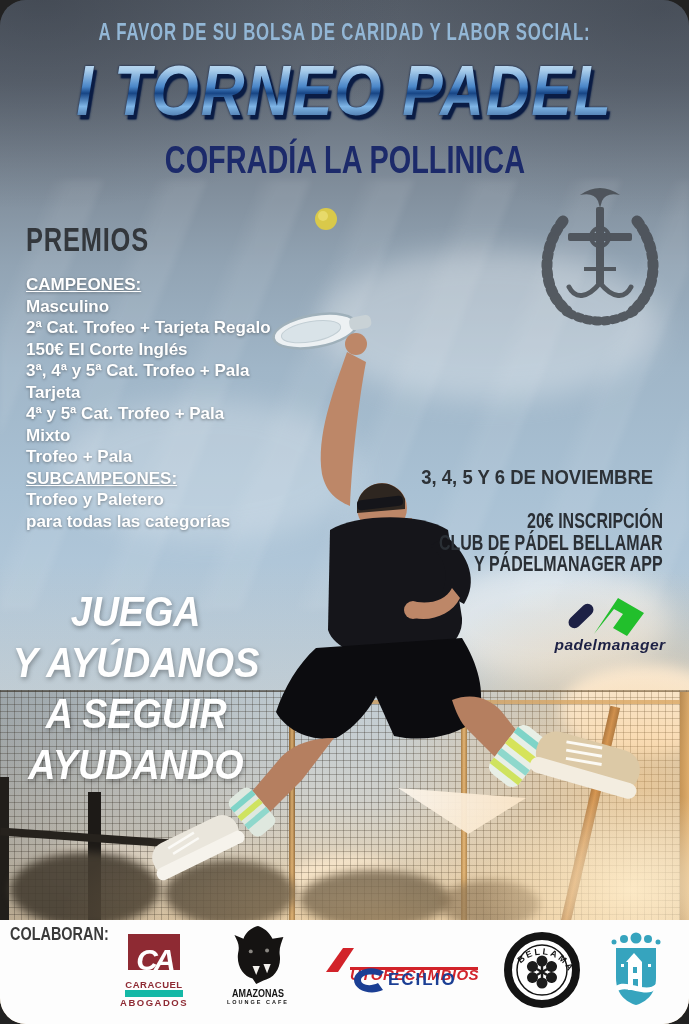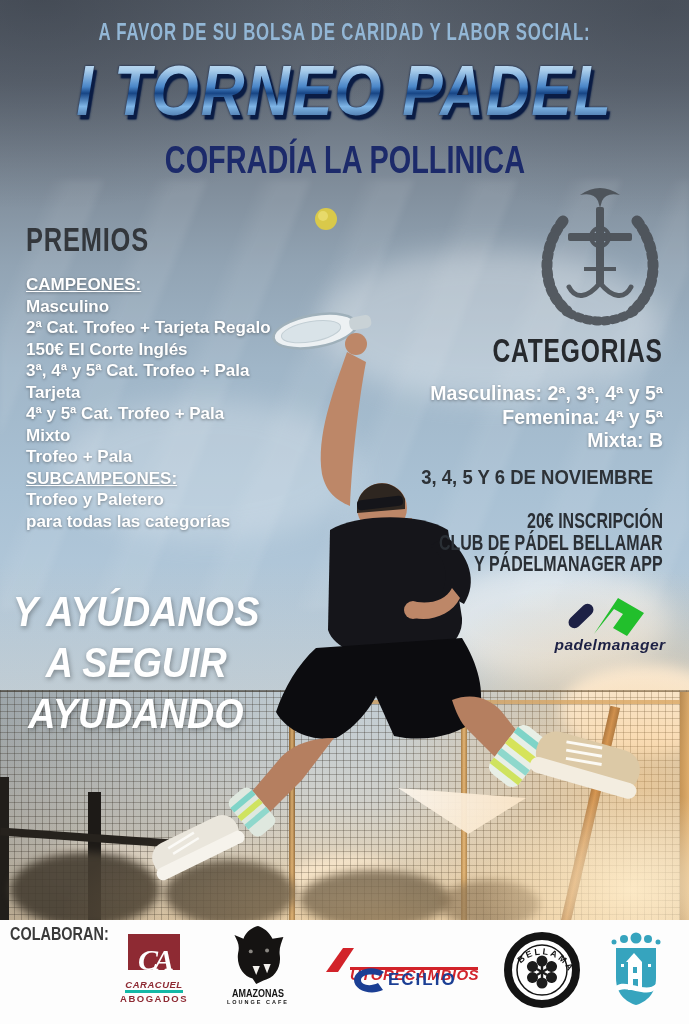--- a/index.html
+++ b/index.html
@@ -1,21 +1,21 @@
 <!DOCTYPE html>
 <html><head>
 <meta charset="utf-8">
 <style>
   html,body{margin:0;padding:0;background:#222;}
   .poster{position:relative;width:689px;height:1024px;overflow:hidden;
     font-family:"Liberation Sans",sans-serif;
     background:linear-gradient(180deg,
       #59616c 0%,#646d79 8%,#7b8794 16%,#92a4b4 26%,#a0b6c8 36%,
       #a9c1d4 48%,#b2c8da 58%,#b9cdde 66%,#c2d2e0 74%,#ccd6de 82%,
-      #d9d8d2 88%,#e6d2b4 94%,#edd2a8 100%);}
+      #d9d8d2 88%,#e6d2b4 94%,#edd2a8 100%);border-radius:26px;}
   .abs{position:absolute;}
   .vignette{left:0;top:0;right:0;height:420px;pointer-events:none;
     background:radial-gradient(ellipse 520px 300px at 6% 0%,rgba(38,43,52,.40),transparent 70%),
                radial-gradient(ellipse 520px 300px at 96% 2%,rgba(38,43,52,.34),transparent 70%);}
   .cloud{border-radius:50%;background:#fff;filter:blur(14px);pointer-events:none;}
   .streaks{left:0;top:180px;width:689px;height:430px;pointer-events:none;opacity:.5;
     background:repeating-linear-gradient(112deg,rgba(255,255,255,0) 0 46px,rgba(255,255,255,.14) 66px 96px);
     filter:blur(3px);}
   .warm{left:0;top:560px;width:689px;height:360px;pointer-events:none;
     background:linear-gradient(180deg,transparent,rgba(240,190,120,.16) 55%,rgba(244,198,132,.34));}
@@ -68,24 +68,24 @@
 
   .pm-label{left:540px;top:636px;width:140px;text-align:center;color:#1d2145;
     font-weight:700;font-size:15.5px;letter-spacing:.5px;font-style:italic;}
 
   
   .footer{left:0;top:920px;width:689px;height:104px;background:#fdfdfd;}
   .colaboran{position:absolute;left:10px;top:5px;color:#3a3a3a;font-weight:800;font-size:17px;}
   .colaboran>span{display:inline-block;transform:scale(.85,1.05);transform-origin:left center;}
   .sp{position:absolute;text-align:center;}
   .ca-box{display:inline-block;width:52px;height:36px;background:#8e2a33;color:#fff;
-    font-family:Liberation Serif, serif;font-style:italic;font-weight:700;font-size:30px;
+    font-family:Liberation Sans, sans-serif;font-style:italic;font-weight:700;font-size:30px;
     line-height:52px;letter-spacing:-4px;}
-  .ca-l1{color:#8e2a33;font-size:9.5px;font-weight:700;letter-spacing:.5px;border-bottom:3px solid #14b8a6;
-    display:inline-block;margin-top:2px;font-style:italic;}
+  .ca-l1{color:#8e2a33;font-size:9.5px;font-weight:700;letter-spacing:.5px;border-bottom:7px solid #14b8a6;
+    display:inline-block;margin-top:2px;}
   .ca-l2{color:#8e2a33;font-size:9.5px;font-weight:700;letter-spacing:1.5px;}
   .am-name{color:#141414;font-weight:900;font-size:10px;}
   .am-name>span{display:inline-block;transform:scale(.9,1.1);}
   .am-sub{color:#141414;font-size:5.5px;letter-spacing:2px;font-weight:700;}
   .ar{width:160px;height:48px;}
   .ar-l1{position:absolute;left:24px;top:18px;color:#d2232a;font-weight:900;font-style:italic;font-size:15px;letter-spacing:.5px;}
   .ar-underline{position:absolute;left:24px;top:19px;width:128px;height:2.5px;background:#d2232a;}
   .ar-l2{position:absolute;left:62px;top:22px;color:#1b3f94;font-weight:900;font-size:17px;letter-spacing:2px;}
 </style>
 </head>
@@ -207,44 +207,37 @@
       <div>Tarjeta</div>
       <div>4ª y 5ª Cat. Trofeo + Pala</div>
       <div>Mixto</div>
       <div>Trofeo + Pala</div>
       <div class="und">SUBCAMPEONES:</div>
       <div>Trofeo y Paletero</div>
       <div>para todas las categorías</div>
     </div>
   </div>
 
-  <div class="abs rightcol">
-    <div class="cat-h"><span>CATEGORIAS</span></div>
-    <div class="cat-lines">
-      <div>Masculinas: 2ª, 3ª, 4ª y 5ª</div>
-      <div>Femenina: 4ª y 5ª</div>
-      <div>Mixta: B</div>
-    </div>
-  </div>
 
   <div class="abs dates"><span>3, 4, 5 Y 6 DE NOVIEMBRE</span></div>
 
   <div class="abs inscripcion">
     <div><span>20€ INSCRIPCIÓN</span></div>
     <div><span>CLUB DE PÁDEL BELLAMAR</span></div>
     <div><span>Y PÁDELMANAGER APP</span></div>
   </div>
 
   <svg class="abs" style="left:562px;top:588px;" width="92" height="48" viewBox="0 0 92 48">
     <rect x="4" y="22" width="30" height="12" rx="6" fill="#1d2145" transform="rotate(-44 19 28)"></rect>
     <path d="M32 46 L56 10 L82 25 L65 48 L51 40 L61 26 L52 21 Z" fill="#22bf2c"></path>
   </svg>
   <div class="abs pm-label">padelmanager</div>
 
   <div class="abs slogan">
+    <div><span>JUEGA</span></div>
     <div><span>Y AYÚDANOS</span></div>
     <div><span>A SEGUIR</span></div>
     <div><span>AYUDANDO</span></div>
   </div>
 
   <div class="abs footer">
     <div class="colaboran"><span>COLABORAN:</span></div>
 
     <div class="sp" style="left:116px;top:14px;width:76px;">
       <div class="ca-box">CA</div>

